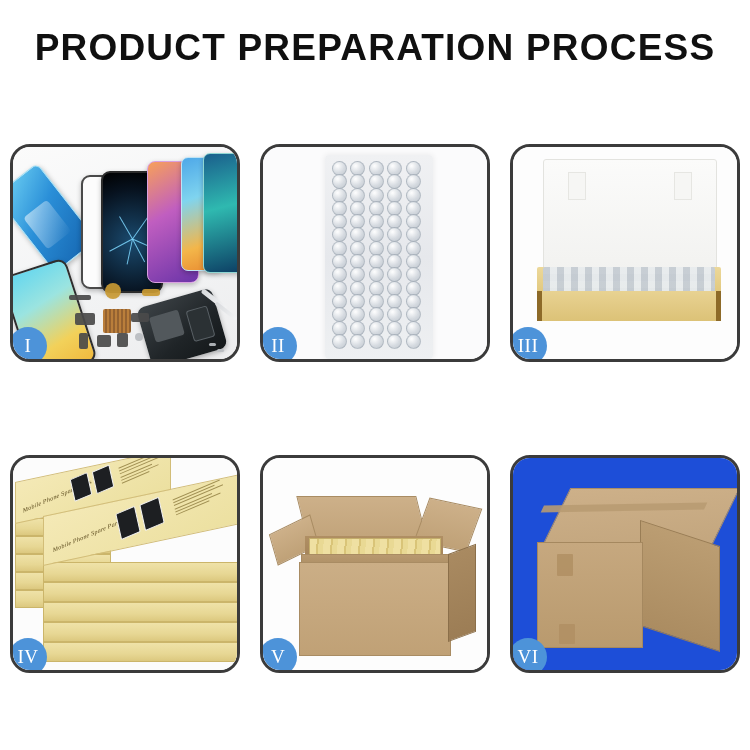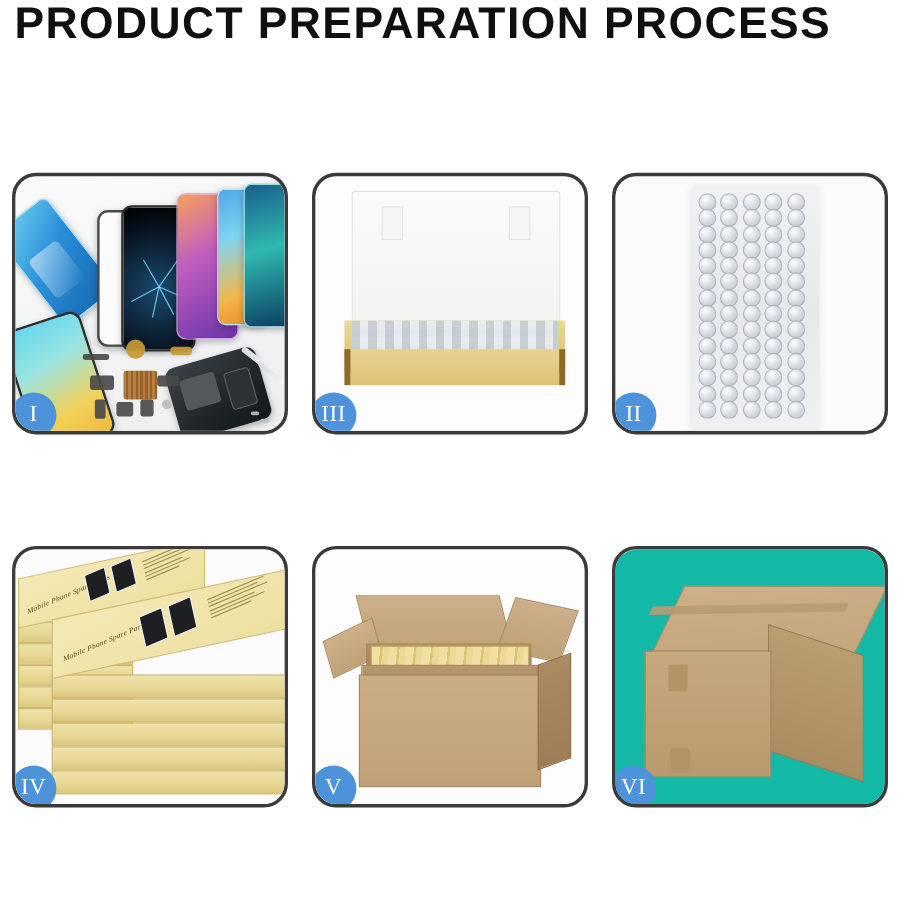--- a/index.html
+++ b/index.html
@@ -10,21 +10,21 @@
   body {
     width: 750px;
     height: 750px;
     overflow: hidden;
     font-family: "Liberation Sans", sans-serif;
     color: #1a1a1a;
   }
   .page { position: relative; width: 750px; height: 750px; background: #fff; }
 
   
-  .header { text-align: left; margin-left: 12px; }
+  .header { padding-top: 28px; text-align: center; }
   .title {
     font-size: 37px;
     letter-spacing: 1.2px;
     font-weight: 700;
     color: #101010;
     line-height: 1.1;
     white-space: nowrap;
   }
   .subtitle {
     margin-top: 11px;
@@ -259,21 +259,21 @@
     position:absolute;
     background: linear-gradient(180deg,#cdb089 0%,#bfa177 100%);
     border:1px solid #a98c63;
   }
   .flap-back { left:40px; top:38px; width:118px; height:52px; transform: skewX(14deg); }
   .flap-left { left:8px; top:66px; width:44px; height:30px; transform: rotate(-26deg) skewX(-10deg); }
   .flap-right { left:158px; top:44px; width:52px; height:44px; transform: rotate(12deg) skewX(-8deg); }
   .flap-front { left:38px; top:96px; width:152px; height:16px; background: linear-gradient(180deg,#b8996f,#a88a60); }
 
   
-  .p6 { background:#14b8a6;padding-left:13px; }
+  .p6 { background:#1d4ed8;padding-left:13px; }
   .c6-top {
     position:absolute; left:26px; top:30px; width:168px; height:62px;
     background: linear-gradient(175deg,#cdb089 0%,#c2a57d 100%);
     transform: skewX(-26deg); transform-origin: bottom left;
     border:1px solid #ab8e66;
   }
   .c6-front {
     position:absolute; left:24px; top:84px; width:104px; height:104px;
     background: linear-gradient(180deg,#c6a87f 0%,#b99a6e 100%);
     border:1px solid #a5885f;
@@ -338,109 +338,109 @@
         <div class="part silver" style="left:196px;top:196px;width:7px;height:3px;"></div>
         <div class="part silver" style="left:204px;top:202px;width:7px;height:3px;"></div>
         <div class="tool" style="left:186px;top:150px;width:30px;height:5px;"></div>
         <div class="tool" style="left:200px;top:162px;width:26px;height:4px;"></div>
 
         <div class="badge">I</div>
       </div>
     </div>
 
     <div class="panel">
+      <div class="panel-inner p2">
+        <div class="wrap-sheet">
+          <div class="bubbles">
+            <div class="bub"></div>
+              <div class="bub"></div>
+              <div class="bub"></div>
+              <div class="bub"></div>
+              <div class="bub"></div>
+            <div class="bub"></div>
+              <div class="bub"></div>
+              <div class="bub"></div>
+              <div class="bub"></div>
+              <div class="bub"></div>
+            <div class="bub"></div>
+              <div class="bub"></div>
+              <div class="bub"></div>
+              <div class="bub"></div>
+              <div class="bub"></div>
+            <div class="bub"></div>
+              <div class="bub"></div>
+              <div class="bub"></div>
+              <div class="bub"></div>
+              <div class="bub"></div>
+            <div class="bub"></div>
+              <div class="bub"></div>
+              <div class="bub"></div>
+              <div class="bub"></div>
+              <div class="bub"></div>
+            <div class="bub"></div>
+              <div class="bub"></div>
+              <div class="bub"></div>
+              <div class="bub"></div>
+              <div class="bub"></div>
+            <div class="bub"></div>
+              <div class="bub"></div>
+              <div class="bub"></div>
+              <div class="bub"></div>
+              <div class="bub"></div>
+            <div class="bub"></div>
+              <div class="bub"></div>
+              <div class="bub"></div>
+              <div class="bub"></div>
+              <div class="bub"></div>
+            <div class="bub"></div>
+              <div class="bub"></div>
+              <div class="bub"></div>
+              <div class="bub"></div>
+              <div class="bub"></div>
+            <div class="bub"></div>
+              <div class="bub"></div>
+              <div class="bub"></div>
+              <div class="bub"></div>
+              <div class="bub"></div>
+            <div class="bub"></div>
+              <div class="bub"></div>
+              <div class="bub"></div>
+              <div class="bub"></div>
+              <div class="bub"></div>
+            <div class="bub"></div>
+              <div class="bub"></div>
+              <div class="bub"></div>
+              <div class="bub"></div>
+              <div class="bub"></div>
+            <div class="bub"></div>
+              <div class="bub"></div>
+              <div class="bub"></div>
+              <div class="bub"></div>
+              <div class="bub"></div>
+            <div class="bub"></div>
+              <div class="bub"></div>
+              <div class="bub"></div>
+              <div class="bub"></div>
+              <div class="bub"></div>
+          </div>
+        </div>
+        <div class="badge">II</div>
+      </div>
+    </div>
+
+    <div class="panel">
       <div class="panel-inner p3">
         <div class="lid">
           <div class="lid-tab-l"></div>
           <div class="lid-tab-r"></div>
         </div>
         <div class="tray"></div>
         <div class="tray-fill"></div>
         <div class="tray-front"></div>
         <div class="badge">III</div>
-      </div>
-    </div>
-
-    <div class="panel">
-      <div class="panel-inner p2">
-        <div class="wrap-sheet">
-          <div class="bubbles">
-            <div class="bub"></div>
-              <div class="bub"></div>
-              <div class="bub"></div>
-              <div class="bub"></div>
-              <div class="bub"></div>
-            <div class="bub"></div>
-              <div class="bub"></div>
-              <div class="bub"></div>
-              <div class="bub"></div>
-              <div class="bub"></div>
-            <div class="bub"></div>
-              <div class="bub"></div>
-              <div class="bub"></div>
-              <div class="bub"></div>
-              <div class="bub"></div>
-            <div class="bub"></div>
-              <div class="bub"></div>
-              <div class="bub"></div>
-              <div class="bub"></div>
-              <div class="bub"></div>
-            <div class="bub"></div>
-              <div class="bub"></div>
-              <div class="bub"></div>
-              <div class="bub"></div>
-              <div class="bub"></div>
-            <div class="bub"></div>
-              <div class="bub"></div>
-              <div class="bub"></div>
-              <div class="bub"></div>
-              <div class="bub"></div>
-            <div class="bub"></div>
-              <div class="bub"></div>
-              <div class="bub"></div>
-              <div class="bub"></div>
-              <div class="bub"></div>
-            <div class="bub"></div>
-              <div class="bub"></div>
-              <div class="bub"></div>
-              <div class="bub"></div>
-              <div class="bub"></div>
-            <div class="bub"></div>
-              <div class="bub"></div>
-              <div class="bub"></div>
-              <div class="bub"></div>
-              <div class="bub"></div>
-            <div class="bub"></div>
-              <div class="bub"></div>
-              <div class="bub"></div>
-              <div class="bub"></div>
-              <div class="bub"></div>
-            <div class="bub"></div>
-              <div class="bub"></div>
-              <div class="bub"></div>
-              <div class="bub"></div>
-              <div class="bub"></div>
-            <div class="bub"></div>
-              <div class="bub"></div>
-              <div class="bub"></div>
-              <div class="bub"></div>
-              <div class="bub"></div>
-            <div class="bub"></div>
-              <div class="bub"></div>
-              <div class="bub"></div>
-              <div class="bub"></div>
-              <div class="bub"></div>
-            <div class="bub"></div>
-              <div class="bub"></div>
-              <div class="bub"></div>
-              <div class="bub"></div>
-              <div class="bub"></div>
-          </div>
-        </div>
-        <div class="badge">II</div>
       </div>
     </div>
 
     <div class="panel">
       <div class="panel-inner p4">
         <div class="stack">
 
           <div class="sbox" style="left:2px;top:60px;width:94px;height:16px;"></div>
           <div class="sbox" style="left:2px;top:78px;width:94px;height:16px;"></div>
           <div class="sbox" style="left:2px;top:96px;width:94px;height:16px;"></div>

